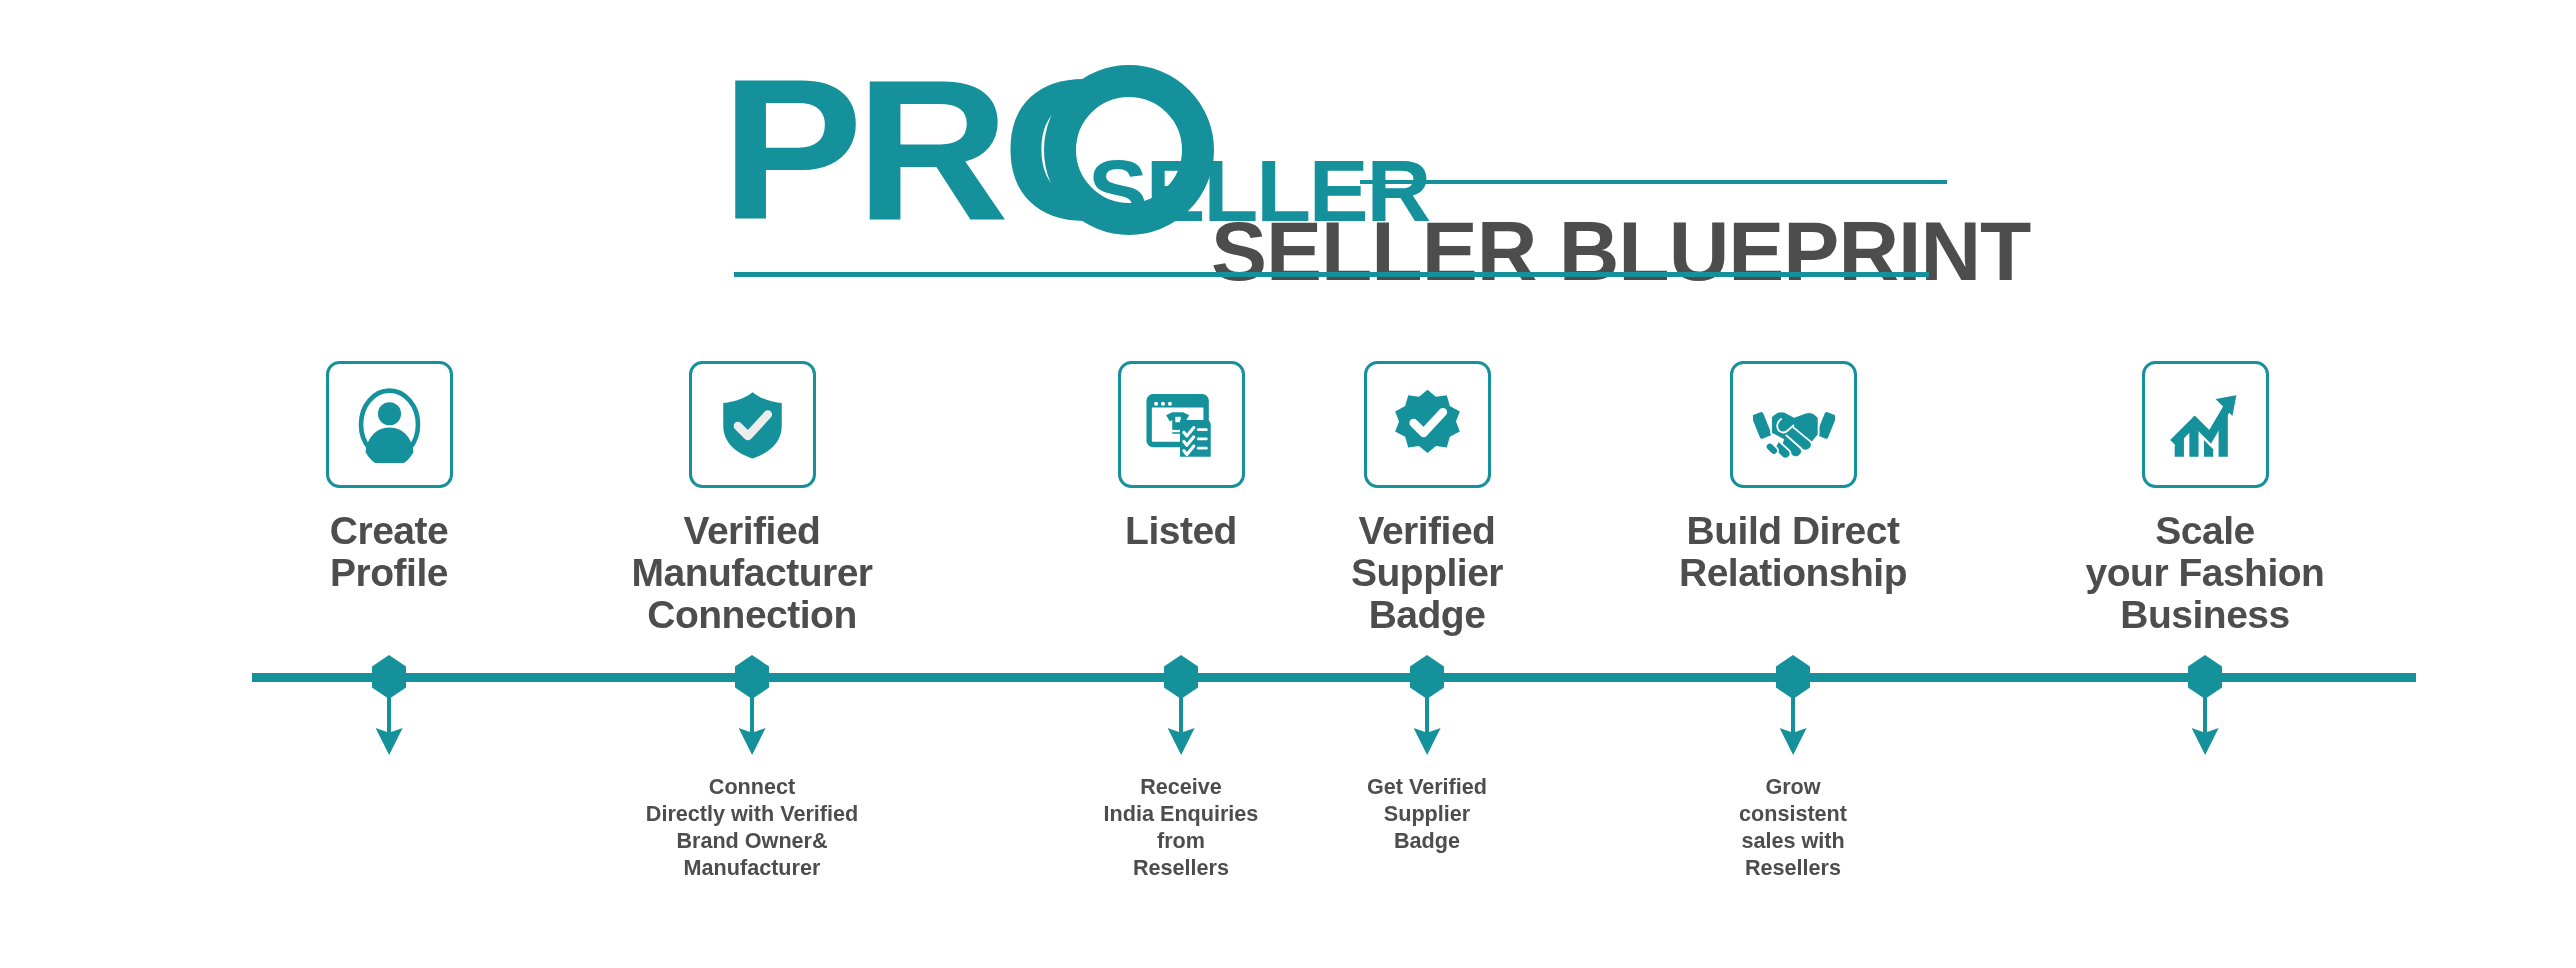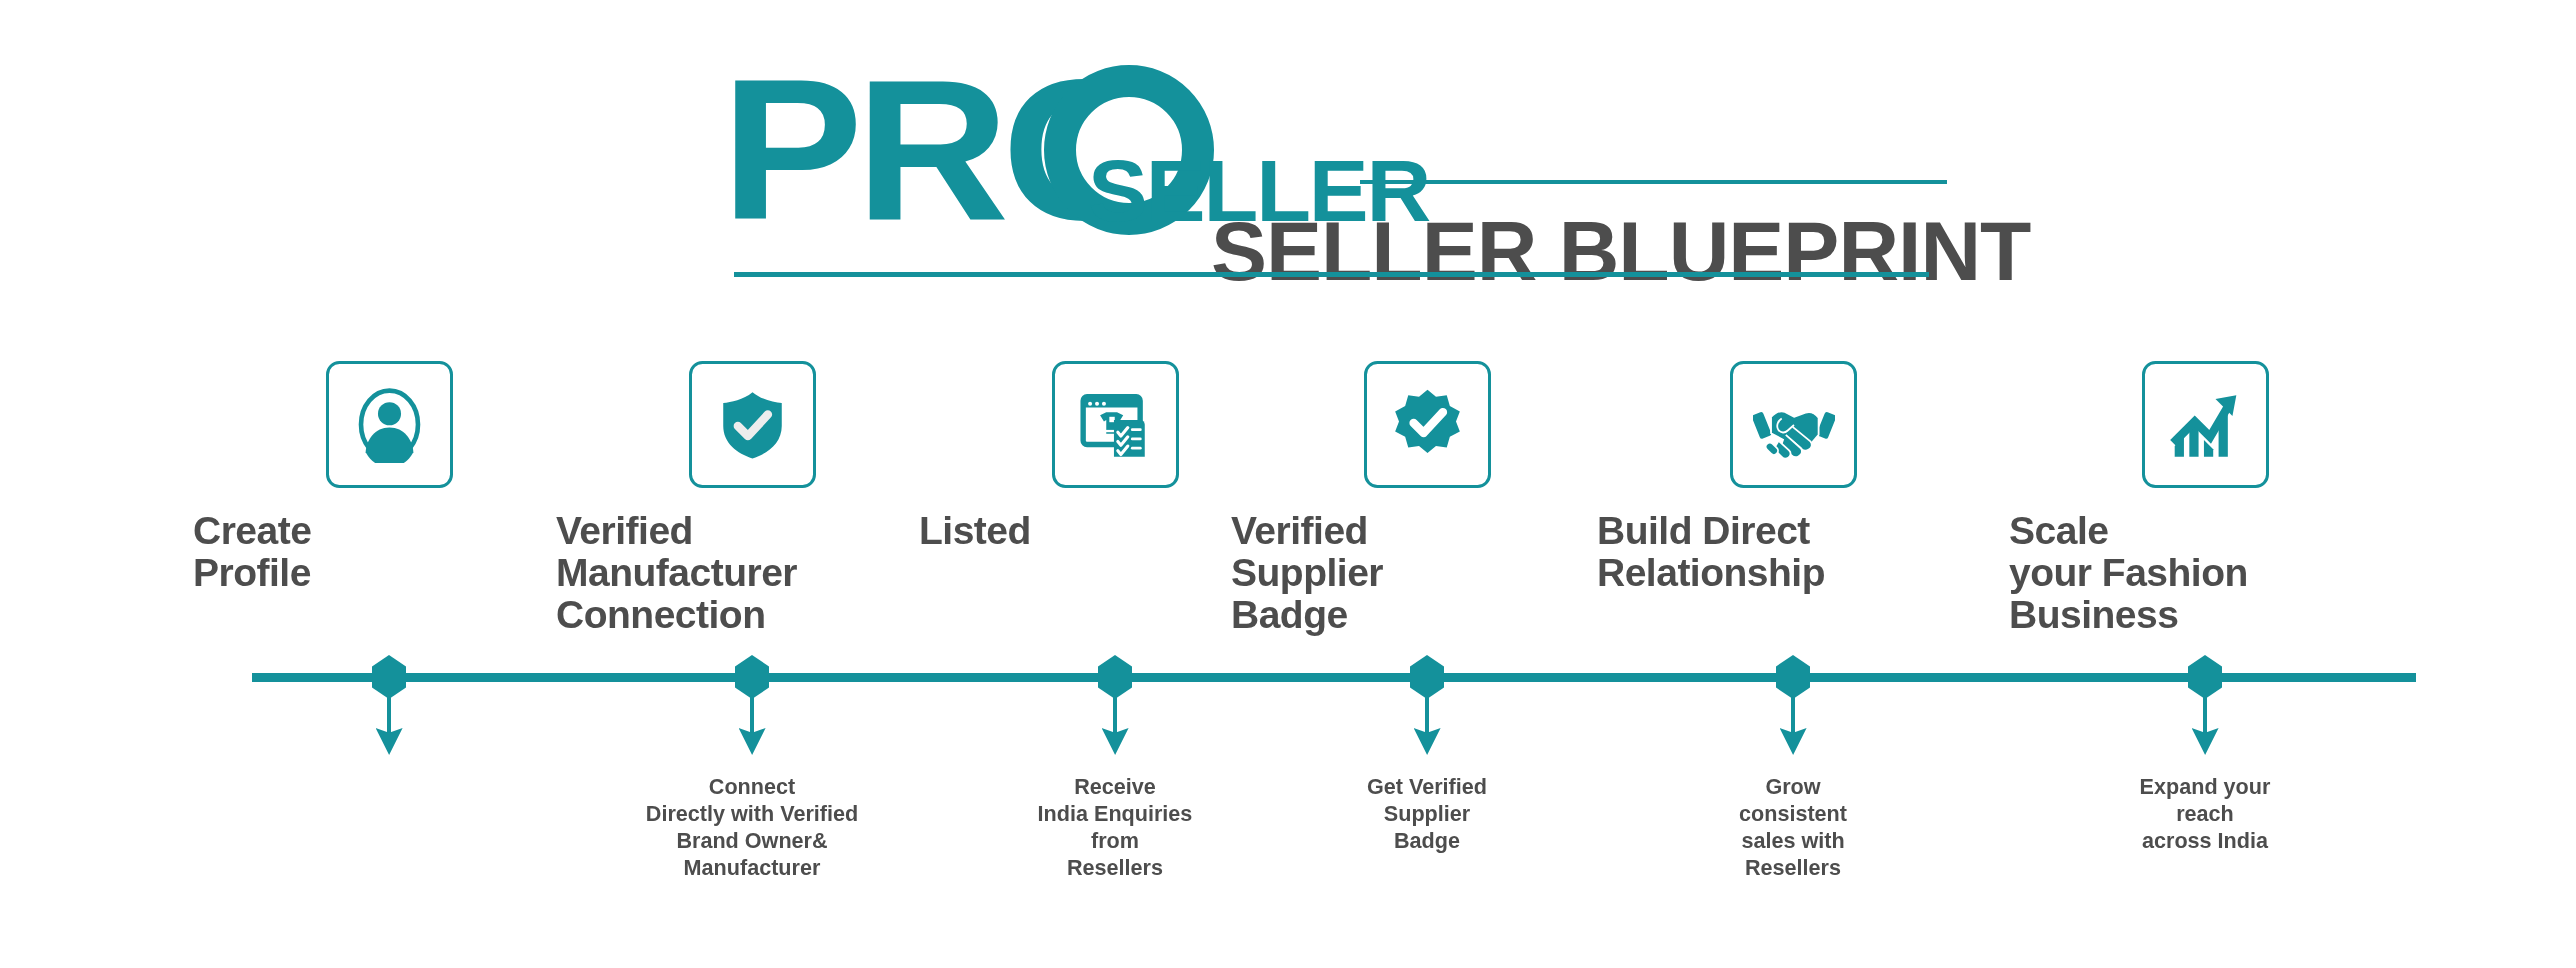--- a/index.html
+++ b/index.html
@@ -127,20 +127,21 @@
     align-items: center;
     justify-content: center;
   }
   .icon-box svg { display: block; }
 
   .step-title {
     position: absolute;
     left: 0;
     top: 510px;
     width: 392px;
+    text-align: center;
     font-size: 39px;
     line-height: 42px;
     font-weight: 700;
     color: #4D4D4D;
     letter-spacing: -0.5px;
   }
 
   .hex {
     position: absolute;
     left: 50%;
@@ -246,21 +247,21 @@
     <div class="arrow-stem"></div>
     <div class="arrow-head"></div>
     <div class="step-desc">
       <div>Connect</div>
       <div>Directly with Verified</div>
       <div>Brand Owner&amp;</div>
       <div>Manufacturer</div>
     </div>
   </div>
 
-  <div class="step" style="left:1115px">
+  <div class="step" style="left:1181px">
     <div class="icon-box">
       <span>
         <svg width="77" height="77" viewBox="0 0 100 100">
           <rect x="8" y="14" width="74" height="62" rx="5" fill="none" stroke="#14919B" stroke-width="7"></rect>
           <path d="M8 19 a5 5 0 0 1 5 -5 h64 a5 5 0 0 1 5 5 v9 h-74 z" fill="#14919B"></path>
           <circle cx="17" cy="23" r="2.6" fill="#ffffff"></circle>
           <circle cx="26" cy="23" r="2.6" fill="#ffffff"></circle>
           <circle cx="35" cy="23" r="2.6" fill="#ffffff"></circle>
           <path d="M30 38 L38 34 h14 l8 4 l-5 8 l-3 -2 v18 h-14 v-18 l-3 2 z" fill="#14919B"></path>
           <rect x="42" y="40" width="7" height="7" fill="#ffffff"></rect>
@@ -361,21 +362,16 @@
       </span>
     </div>
     <div class="step-title">
       <div>Scale</div>
       <div>your Fashion</div>
       <div>Business</div>
     </div>
     <div class="hex"></div>
     <div class="arrow-stem"></div>
     <div class="arrow-head"></div>
-    <div class="step-desc">
-      <div>Expand your</div>
-      <div>reach</div>
-      <div>across India</div>
-    </div>
   </div>
 
 </div>
 
 
 </body></html>

